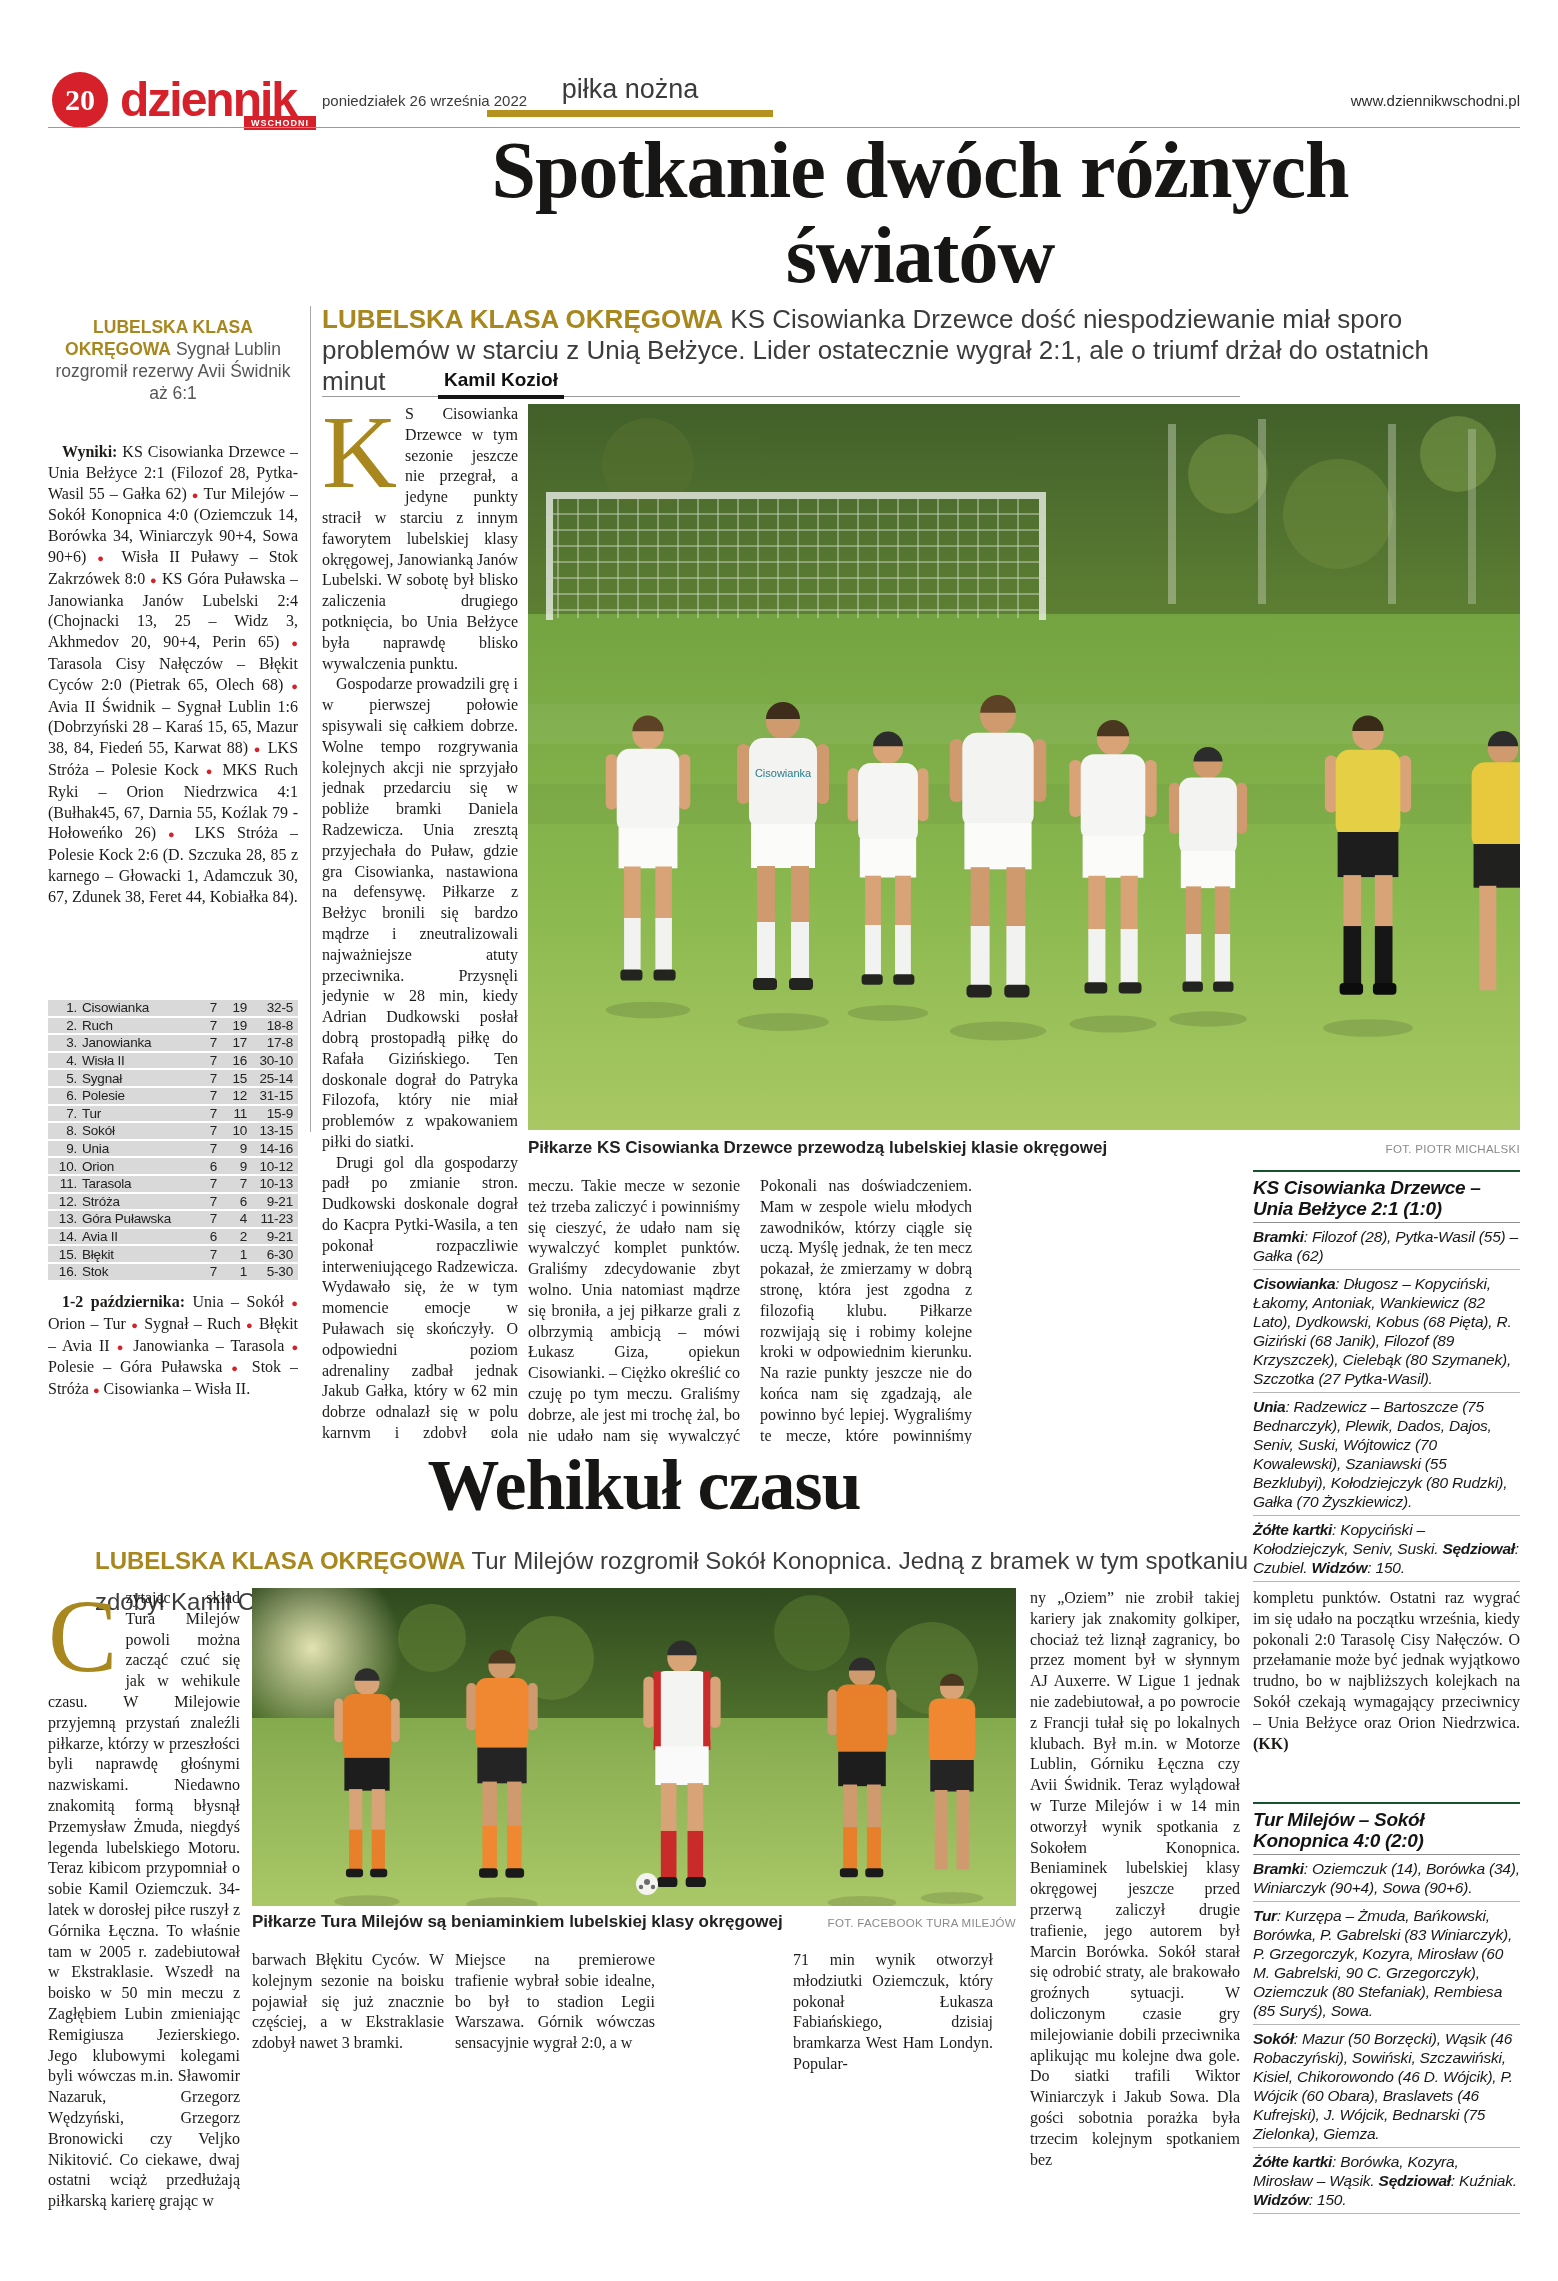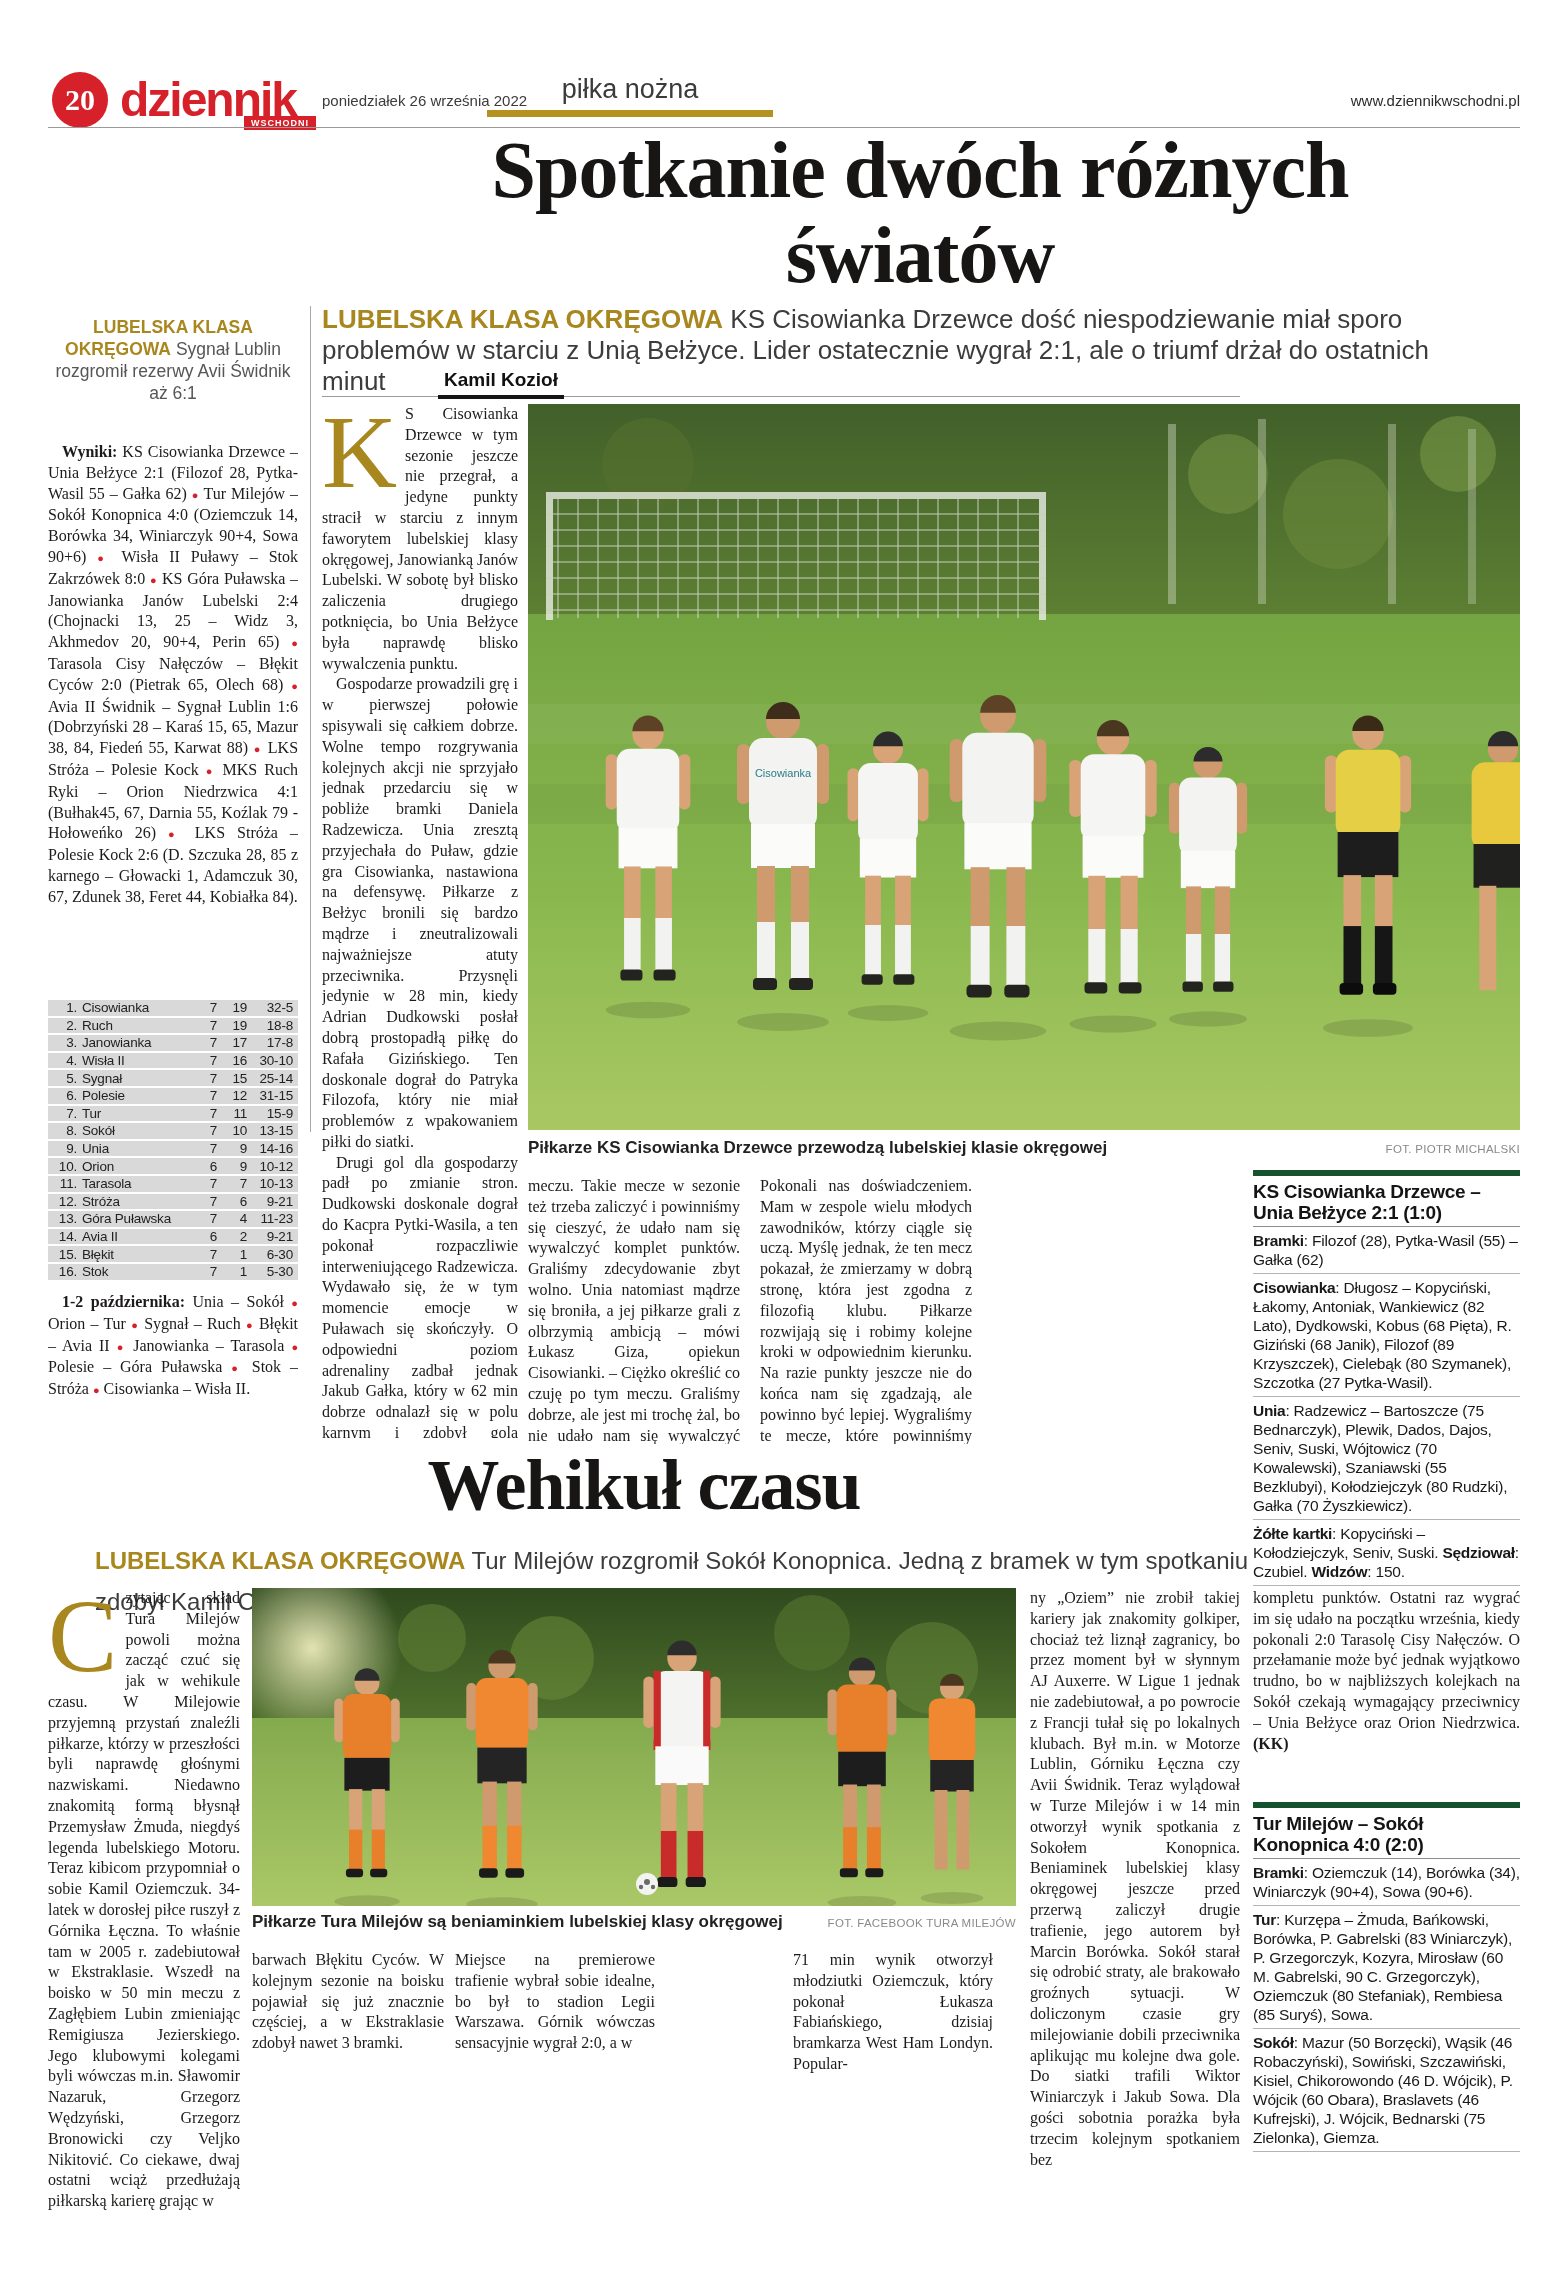--- a/index.html
+++ b/index.html
@@ -44,21 +44,21 @@
   .tpos{width:24px;text-align:right;padding-right:5px;}
   .tteam{flex:1;text-align:left;white-space:nowrap;overflow:hidden;}
   .tm{width:26px;text-align:right;}
   .tpts{width:30px;text-align:right;}
   .tg{width:46px;text-align:right;}
   
   .caprow{display:flex;justify-content:space-between;align-items:baseline;}
   .cap{font-weight:700;font-size:17px;color:#222;}
   .credit{font-size:11.5px;color:#8a8a8a;letter-spacing:.3px;white-space:nowrap;margin-left:14px;}
   
-  .matchbox{border-top:6px solid #14532d;font-size:15.5px;line-height:19px;letter-spacing:-0.2px;color:#191919;}
+  .matchbox{border-top:2px solid #14532d;font-size:15.5px;line-height:19px;letter-spacing:-0.2px;color:#191919;font-style:italic;}
   .matchbox h3{font-size:19px;line-height:21px;margin:0;padding:5px 0 3px;border-bottom:1px solid #8c8c8c;
                letter-spacing:-0.3px;color:#141414;}
   .matchbox p{margin:0;padding:4px 0;border-bottom:1px solid #b4b4b4;text-align:left;}
   .matchbox b{letter-spacing:-0.3px;}
   .photo{display:block;}
   .sig{font-weight:700;}
 </style>
 </head>
 <body>
 
@@ -572,15 +572,16 @@
   </div>
   <div class="abs body-text" style="left:1253px;top:1588px;width:267px;max-height:206px;overflow:hidden;">
     <p><span>kompletu punktów. Ostatni raz wygrać im się udało na początku września, kiedy pokonali 2:0 Tarasolę Cisy Nałęczów. O przełamanie może być jednak wyjątkowo trudno, bo w najbliższych kolejkach na Sokół czekają wymagający przeciwnicy – Unia Bełżyce oraz Orion Niedrzwica.</span> <span class="sig">(KK)</span></p>
   </div>
 
   <div class="abs matchbox" style="left:1253px;top:1802px;width:267px;">
     <h3>Tur Milejów – Sokół Konopnica 4:0 (2:0)</h3>
     <p><b>Bramki</b><span>: Oziemczuk (14), Borówka (34), Winiarczyk (90+4), Sowa (90+6).</span></p>
     <p><b>Tur</b><span>: Kurzępa – Żmuda, Bańkowski, Borówka, P. Gabrelski (83 Winiarczyk), P. Grzegorczyk, Kozyra, Mirosław (60 M. Gabrelski, 90 C. Grzegorczyk), Oziemczuk (80 Stefaniak), Rembiesa (85 Suryś), Sowa.</span></p>
     <p><b>Sokół</b><span>: Mazur (50 Borzęcki), Wąsik (46 Robaczyński), Sowiński, Szczawiński, Kisiel, Chikorowondo (46 D. Wójcik), P. Wójcik (60 Obara), Braslavets (46 Kufrejski), J. Wójcik, Bednarski (75 Zielonka), Giemza.</span></p>
+    <p><b>Żółte kartki</b><span>: Borówka, Kozyra, Mirosław – Wąsik. </span><b>Sędziował</b><span>: Kuźniak. </span><b>Widzów</b><span>: 150.</span></p>
   </div>
 
 </div>
 
 </body></html>

